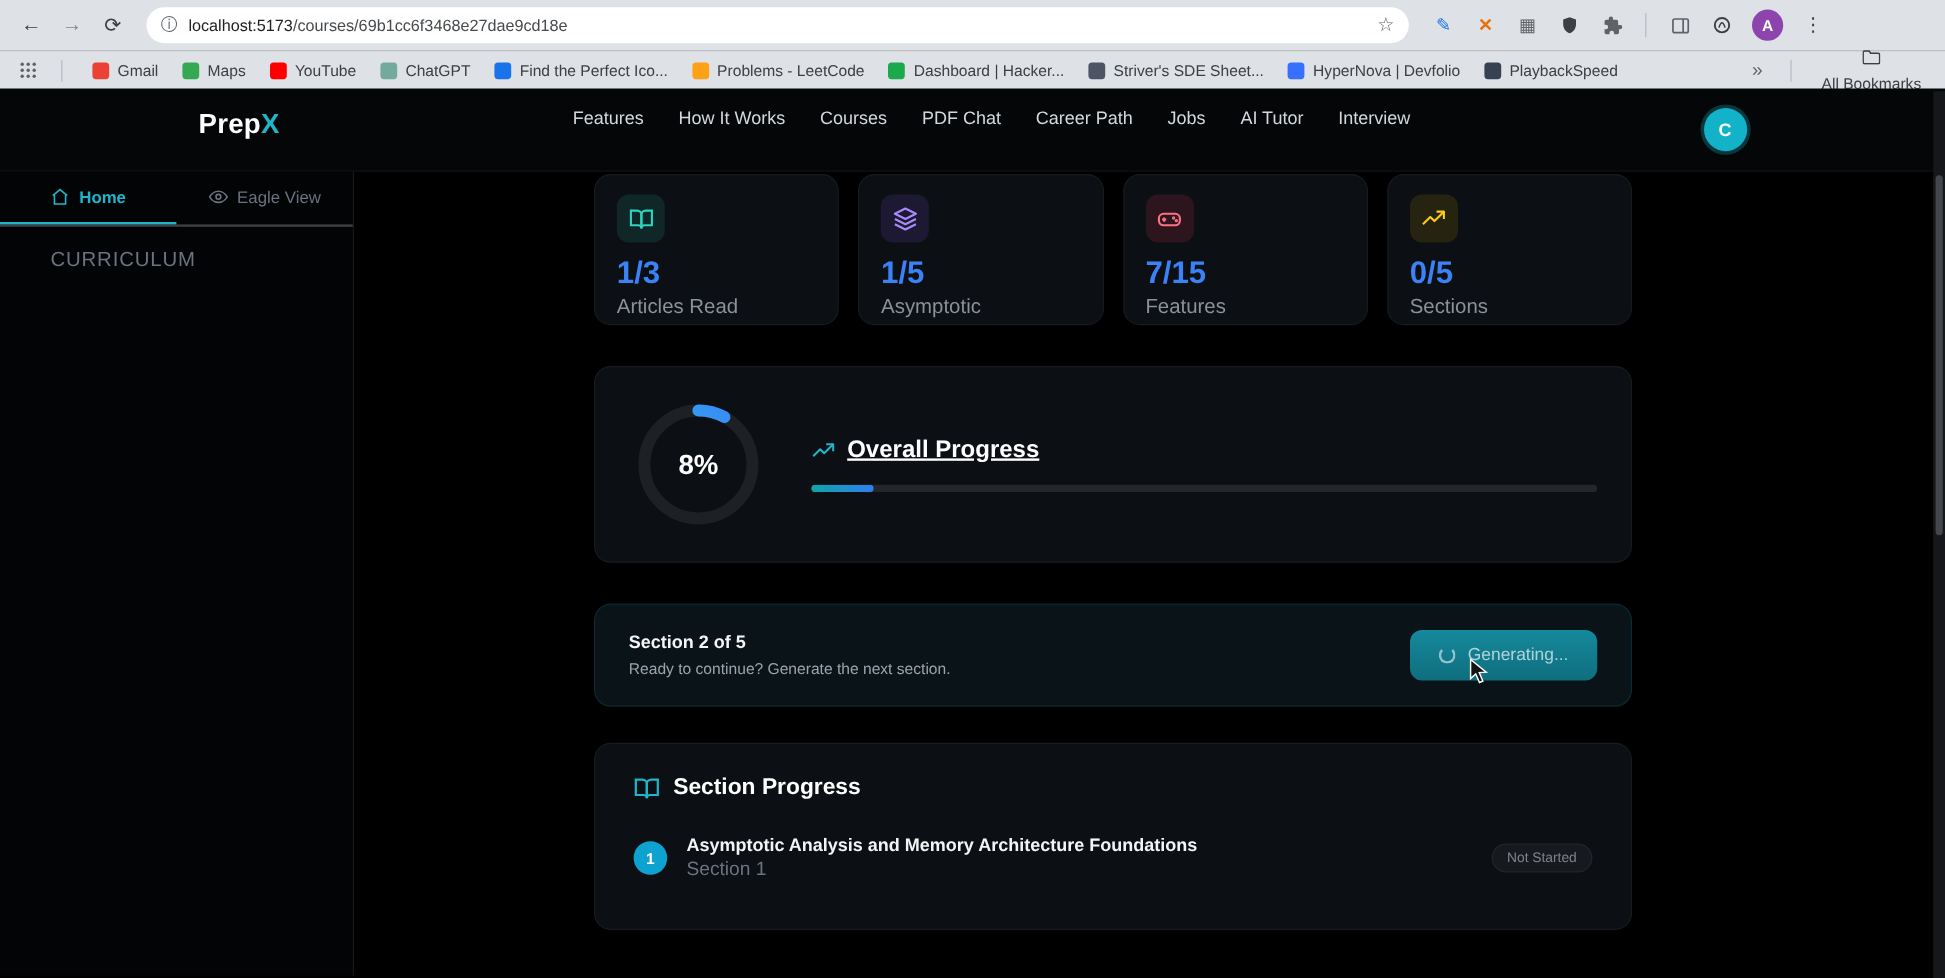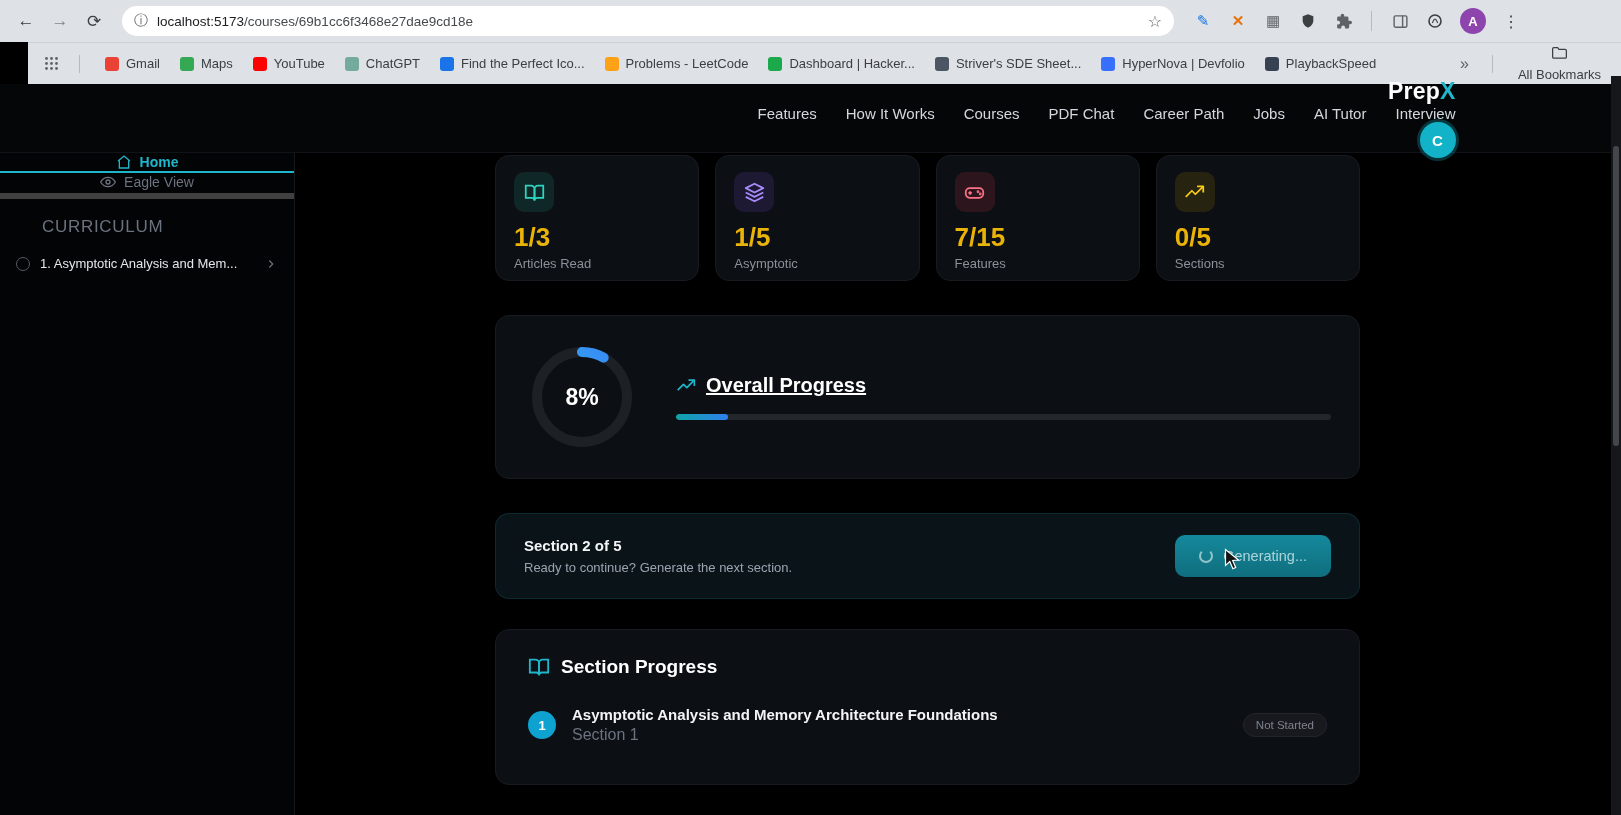--- a/index.html
+++ b/index.html
@@ -16,62 +16,62 @@
   .url .path { color:#474a4d; }
   .urlbar .star { color:#5f6368; font-size:16px; }
   .extrow { display:flex; align-items:center; gap:13px; margin-left:12px; }
   .ext { width:22px; height:22px; display:flex; align-items:center; justify-content:center; font-size:15px; color:#5f6368; }
   .ext.blue { color:#1a73e8; }
   .ext.orange { color:#e8710a; font-weight:bold; }
   .tb-sep { width:1px; height:20px; background:#b6bac0; margin:0 4px; }
   .avatar-a { width:26px; height:26px; border-radius:50%; background:#8e44ad; color:#fff; font-size:13px; font-weight:bold; display:flex; align-items:center; justify-content:center; margin-left:8px; }
   .kebab { color:#3c4043; font-size:16px; margin-left:10px; width:18px; text-align:center; }
 
-  .bookmarks { height:42px; background:#dee1e6; border-top:1px solid #cdd0d4; display:flex; align-items:center; padding:0 12px; gap:13px;margin-left:28px; }
+  .bookmarks { height:32px; background:#dee1e6; border-top:1px solid #cdd0d4; display:flex; align-items:center; padding:0 12px; gap:13px; }
   .bm-sep { width:1px; height:18px; background:#b6bac0; margin:0 4px; }
   .bm-items { display:flex; align-items:center; gap:4px; flex:1; overflow:hidden; }
   .bm { display:flex; align-items:center; gap:7px; padding:4px 8px; border-radius:6px; cursor:pointer; white-space:nowrap; }
   .bm-ico { width:14px; height:14px; border-radius:3px; flex:0 0 auto; }
   .bm-label { font-size:13px; color:#3c4043; }
   .bm-overflow { color:#5f6368; font-size:16px; padding:0 6px; }
   .all-bm { display:flex; align-items:center; gap:8px; font-size:13px; color:#3c4043; padding:4px 8px;flex-direction:column; }
 
   
   .page { height:739px; background:#000; position:relative; }
   .app-header { height:69px; background:#050607; border-bottom:1px solid #101418; display:flex; align-items:center; }
-  .app-header-inner { width:1290px; margin:0 auto; display:flex; align-items:flex-end;flex-direction:column; }
+  .app-header-inner { width:1290px; margin:0 auto; display:flex; align-items:flex-start; }
   .brand { font-size:23px; font-weight:bold; letter-spacing:.2px; cursor:pointer; }
   .brand .bp { color:#fff; }
   .brand .bx { color:#1fb6cc; }
   .main-nav { flex:1; display:flex; justify-content:center; gap:29px; }
   .nav-link { font-size:15px; color:#d3d8de; cursor:pointer; text-decoration:none; }
   .avatar-c { width:36px; height:36px; border-radius:50%; background:#12b2c9; color:#fff; font-weight:bold; font-size:15px; display:flex; align-items:center; justify-content:center; box-shadow:0 0 0 3px rgba(18,178,201,.28); cursor:pointer; }
 
   .app-body { display:flex; height:670px; }
   .sidebar { width:295px; flex:0 0 295px; background:#030405; border-right:1px solid #15181c; }
-  .side-tabs { display:flex; height:46px; border-bottom:6px solid #404040;flex-direction:column; }
+  .side-tabs { display:flex; height:46px; border-bottom:2px solid #404040; }
   .side-tab { flex:1; display:flex; align-items:center; justify-content:center; gap:8px; font-size:14px; color:#6b7280; cursor:pointer; border-bottom:2px solid transparent; }
   .side-tab.active { color:#1fb6cc; border-bottom-color:#1fb6cc; font-weight:bold; }
   .side-tab svg { display:block; }
   .curriculum-label { font-size:17px; letter-spacing:.7px; color:#6b7280; padding:18px 16px 12px;margin-left:26px; }
   .cur-item { display:flex; align-items:center; gap:10px; padding:7px 16px; cursor:pointer; }
   .cur-radio { width:14px; height:14px; border:1.5px solid #555b63; border-radius:50%; flex:0 0 auto; }
   .cur-label { font-size:13px; color:#e5e7eb; white-space:nowrap; overflow:hidden; text-overflow:ellipsis; flex:1; }
   .cur-chev { color:#6b7280; flex:0 0 auto; display:flex; }
 
   .main { margin-left:200px; width:865px; padding-top:2px; }
   .card { background:#0c0f13; border:1px solid #171b20; border-radius:14px; }
 
   .stats-row { display:grid; grid-template-columns:repeat(4,1fr); gap:16px; margin-bottom:34px; }
   .stat { height:126px; padding:16px 18px; }
   .stat-ico { width:40px; height:40px; border-radius:10px; display:flex; align-items:center; justify-content:center; }
   .stat-ico svg { display:block; }
   .c-teal { color:#2dd4bf; } .c-purple { color:#a78bfa; } .c-rose { color:#fb7185; } .c-yellow { color:#facc15; }
-  .stat-val { font-size:26px; font-weight:bold; color:#eab308; margin-top:10px; }
-  .stat-label { font-size:13px; color:#8b919a; margin-top:3px; }
+  .stat-val { font-size:26px; font-weight:bold; color:#3b82f6; margin-top:10px; }
+  .stat-label { font-size:17px; color:#8b919a; margin-top:3px; }
 
   .overall { height:164px; display:flex; align-items:center; gap:36px; padding:0 28px; margin-bottom:34px; }
   .ring-wrap { position:relative; width:116px; height:116px; flex:0 0 auto; }
   .ring-track { fill:none; stroke:#1d2126; stroke-width:10; }
   .ring-fill { fill:none; stroke:url(#ringGradient); stroke-width:10; stroke-linecap:round; }
   .ring-text { position:absolute; inset:0; display:flex; align-items:center; justify-content:center; color:#fff; font-size:23px; font-weight:bold; }
   .overall-right { flex:1; }
   .overall-title { display:flex; align-items:center; gap:10px; font-size:20px; font-weight:bold; color:#fff;text-decoration:underline; }
   .overall-title .ti { color:#1fb6cc; display:flex; }
   .overall-sub { font-size:14px; color:#9ca3af; margin-top:7px; }
@@ -245,29 +245,20 @@
         </div>
         <div class="side-tab">
           <svg width="16" height="16" viewBox="0 0 24 24" fill="none" stroke="currentColor" stroke-width="2">
               <path d="M1 12s4-7 11-7 11 7 11 7-4 7-11 7S1 12 1 12z"></path>
               <circle cx="12" cy="12" r="3"></circle>
             </svg>
           <span>Eagle View</span>
         </div>
       </div>
       <div class="curriculum-label">CURRICULUM</div>
-      <div class="cur-item">
-        <span class="cur-radio"></span>
-        <span class="cur-label">1. Asymptotic Analysis and Mem...</span>
-        <span class="cur-chev">
-          <svg width="14" height="14" viewBox="0 0 24 24" fill="none" stroke="currentColor" stroke-width="2">
-              <polyline points="9 6 15 12 9 18"></polyline>
-            </svg>
-        </span>
-      </div>
     </aside>
 
     <main class="main">
 
       <div class="stats-row">
         <div class="card stat">
           <div class="stat-ico c-teal" style="background: rgba(45, 212, 191, 0.12);">
             <svg width="21" height="21" viewBox="0 0 24 24" fill="none" stroke="currentColor" stroke-width="2">
                 <path d="M2 4h6a4 4 0 0 1 4 4v13a3 3 0 0 0-3-3H2z"></path>
                 <path d="M22 4h-6a4 4 0 0 0-4 4v13a3 3 0 0 1 3-3h7z"></path>

